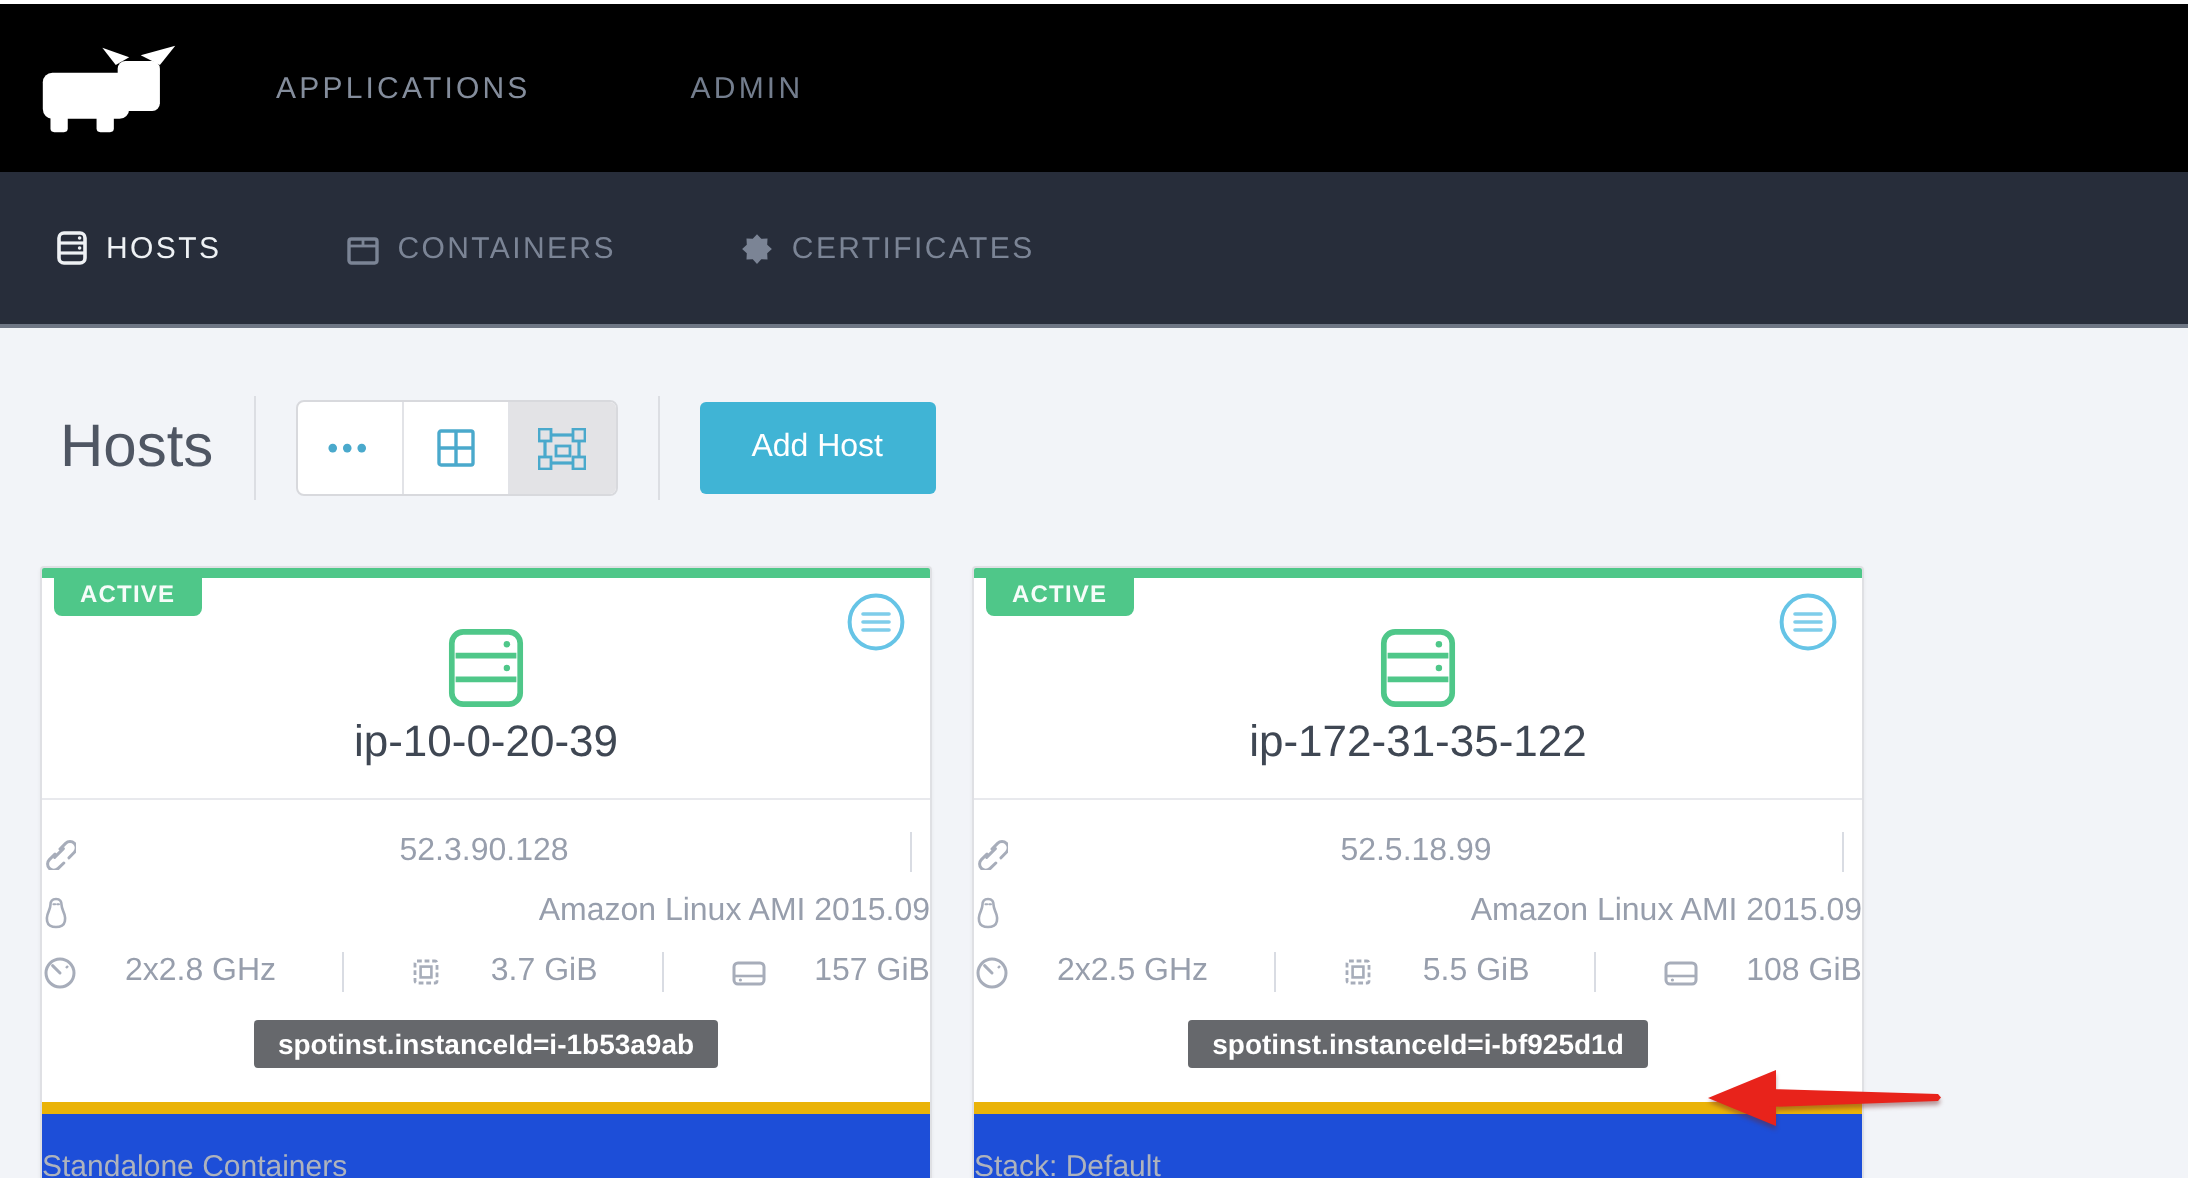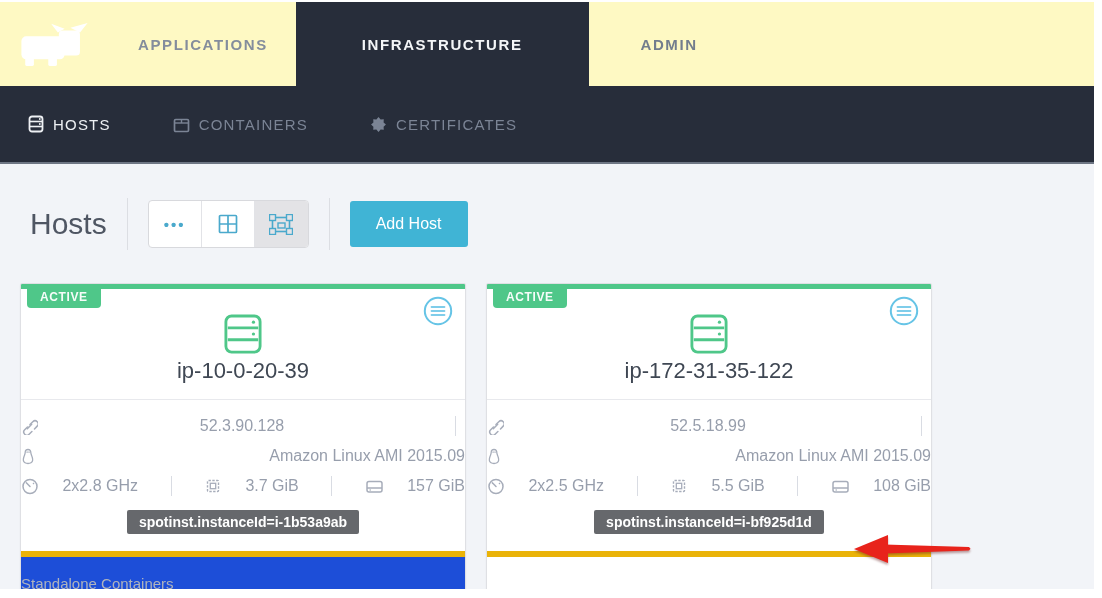--- a/index.html
+++ b/index.html
@@ -1,21 +1,21 @@
 <!DOCTYPE html>
 <html><head>
 <meta charset="utf-8">
 <style>
   * { margin:0; padding:0; box-sizing:border-box; }
   html,body { width:1102px; height:598px; background:#ffffff; overflow:hidden;
               font-family:"Liberation Sans","DejaVu Sans",sans-serif; }
   .app { position:absolute; top:2px; left:0; width:1094px; height:589px; }
 
   
-  .topbar { height:84px; background:#fef9c3; display:flex; align-items:stretch;font-weight:bold; }
+  .topbar { height:84px; background:#000000; display:flex; align-items:stretch; }
   .logo-box { width:110px; display:flex; align-items:center; justify-content:center; }
   .nav-tab { display:flex; align-items:center; font-size:15px; letter-spacing:1.6px;
              color:#848d9c; cursor:pointer; }
   .nav-tab.t0 { padding:0 28px; }
   .nav-tab.t1 { padding:0 66px; background:#272d3a; color:#f4f6f8; }
   .nav-tab.t2 { padding:0 52px; color:#737d8d; }
 
   
   .subbar { height:78px; background:#272d3a; border-bottom:2px solid #6e7684;
             display:flex; align-items:center; padding-left:28px; }
@@ -80,21 +80,20 @@
       <svg width="72" height="48" viewBox="0 0 74 50" fill="#ffffff">
         <path d="M40 13 L33 4 L47 9 Z"></path>
         <path d="M63 13 L71 3 L53 8 Z"></path>
         <rect x="2" y="17" width="45" height="24" rx="5"></rect>
         <rect x="6" y="37" width="9" height="11" rx="2"></rect>
         <rect x="30" y="37" width="9" height="11" rx="2"></rect>
         <rect x="41" y="11" width="22" height="26" rx="4"></rect>
       </svg>
     </div>
     <div class="nav-tab t0">APPLICATIONS</div>
-    <div class="nav-tab t1">INFRASTRUCTURE</div>
     <div class="nav-tab t2">ADMIN</div>
   </header>
 
   <nav class="subbar">
     <div class="sub-item active">
       <svg width="16" height="18" viewBox="0 0 16 18">
         <rect x="1.5" y="1.5" width="13" height="15" rx="2.5" fill="none" stroke="#eef1f4" stroke-width="1.8"></rect>
         <line x1="2" y1="6.5" x2="14" y2="6.5" stroke="#eef1f4" stroke-width="1.6"></line>
         <line x1="2" y1="11.5" x2="14" y2="11.5" stroke="#eef1f4" stroke-width="1.6"></line>
         <circle cx="11.8" cy="4" r="0.9" fill="#eef1f4"></circle>
@@ -275,20 +274,23 @@
               <rect x="2" y="3.5" width="15" height="10.5" rx="2" fill="none" stroke="#a7adba" stroke-width="1.5"></rect>
               <line x1="2" y1="10" x2="17" y2="10" stroke="#a7adba" stroke-width="1.3"></line>
               <circle cx="5.2" cy="12" r="0.8" fill="#a7adba"></circle>
             </svg>
             <span>108 GiB</span>
           </div>
           <div class="tag-row">
             <span class="tag">spotinst.instanceId=i-bf925d1d</span>
           </div>
         </div>
+        <div class="card-foot">
+          <div class="foot-text">Stack: Default</div>
+        </div>
       </section>
 
     </div>
   </main>
 
   <svg class="arrow" width="122" height="34" viewBox="0 0 122 34">
     <polygon points="2,16 36,2 36,30" fill="#e8231b"></polygon>
     <polygon points="32,11.5 117,14 118.5,15.8 117,17.5 32,20.5" fill="#e8231b"></polygon>
   </svg>
 

